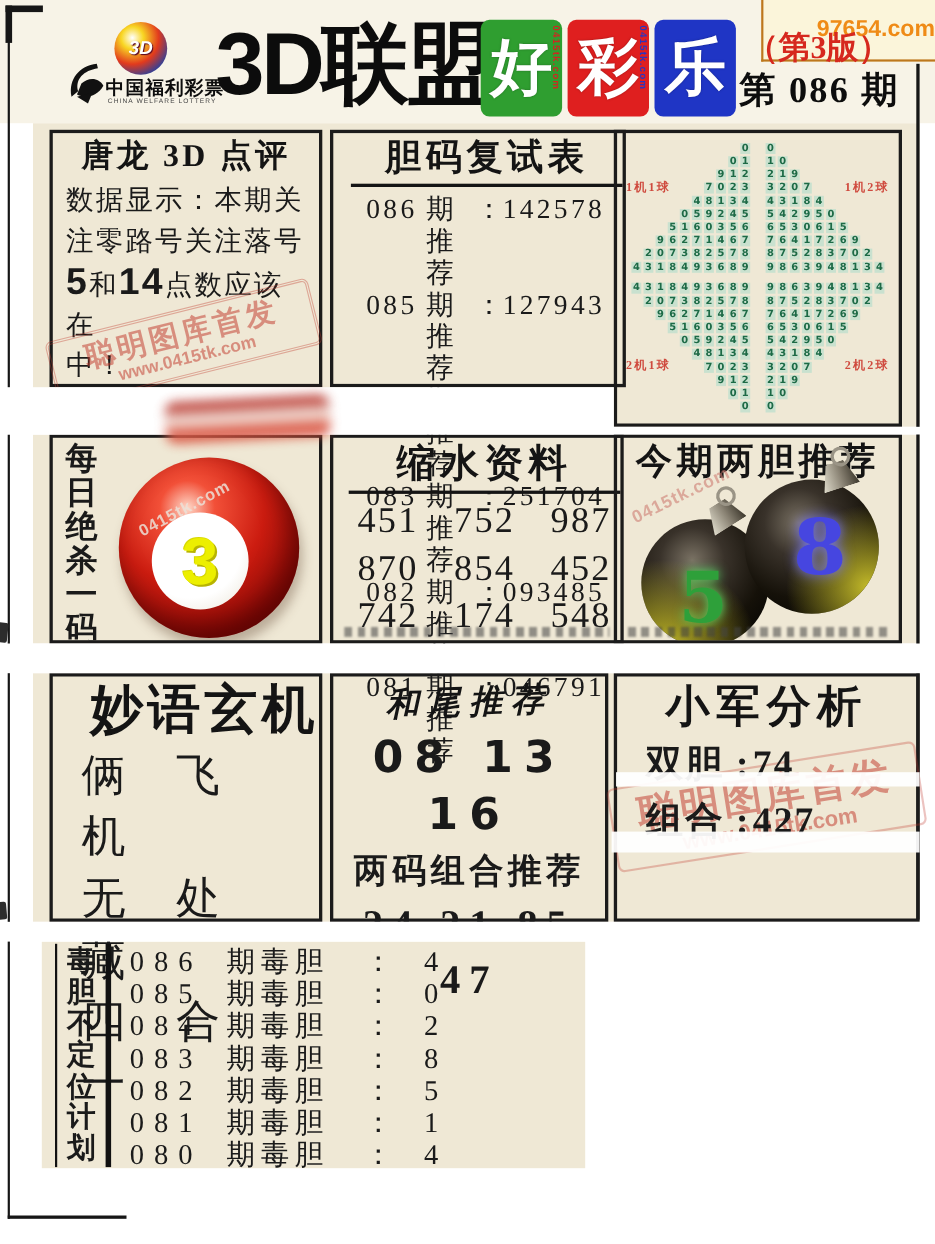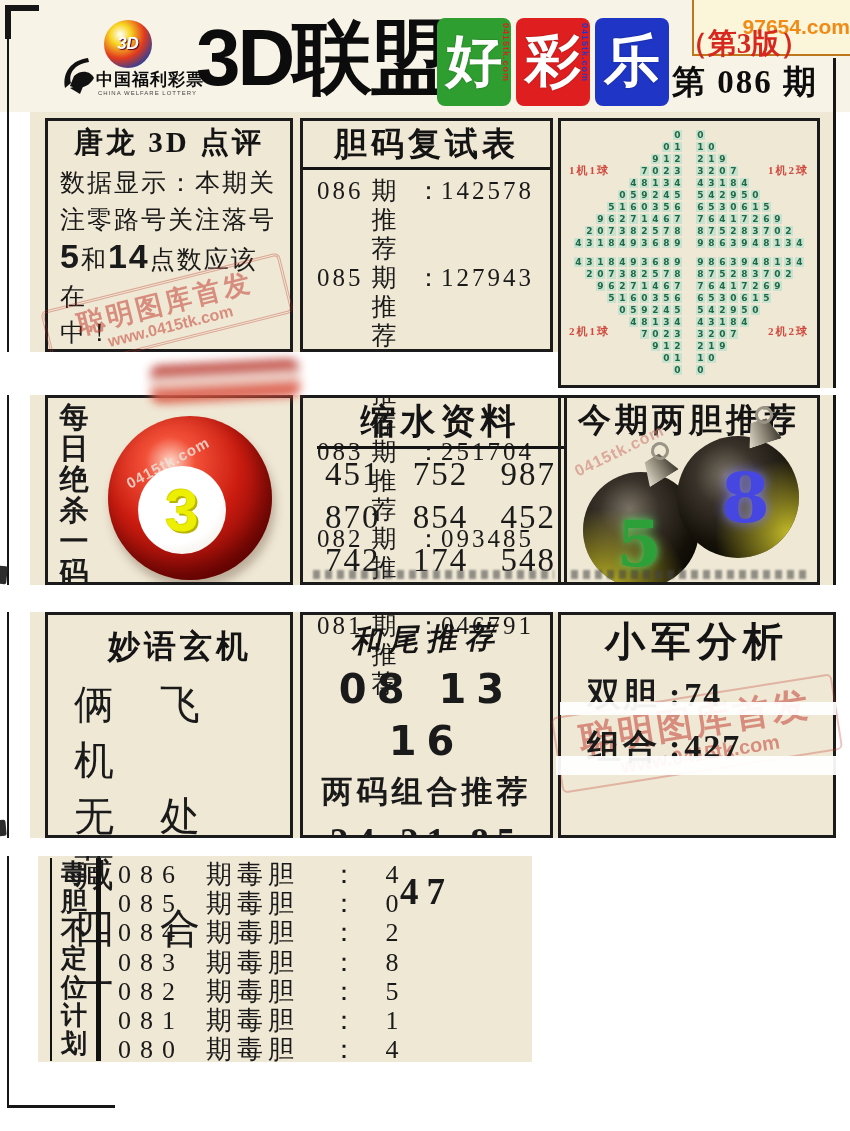--- a/index.html
+++ b/index.html
@@ -125,21 +125,21 @@
     background:radial-gradient(circle at 40% 32%,#7a7264 0%,#39322a 28%,#151109 62%,#000000 100%);}
   .orn .glow{position:absolute;inset:0;border-radius:50%;}
   .orn .num{position:absolute;font-family:"DejaVu Serif",serif;font-weight:900;}
   .cap{position:absolute;width:34px;height:24px;z-index:4;
     background:linear-gradient(90deg,#e0dccc,#8a8374 55%,#3c372c);
     clip-path:polygon(26% 0,74% 0,100% 100%,0 100%);}
   .cap-ring{position:absolute;width:12px;height:12px;border:3px solid #9a9486;border-radius:50%;z-index:4;background:transparent;}
   .p6-wm{position:absolute;left:10px;top:44px;transform:rotate(-26deg);
     color:rgba(205,125,115,.6);font:700 16px "Liberation Sans",sans-serif;letter-spacing:1px;z-index:3;}
   
-  .my-title{font-size:32px;line-height:62px;letter-spacing:4px;text-align:center;padding-left:22px;}
+  .my-title{font-size:48px;line-height:62px;letter-spacing:4px;text-align:right;padding-left:22px;}
   .my-line{font-size:40px;line-height:56px;letter-spacing:18px;padding-left:26px;}
   
   .hw-title{font-size:30px;line-height:48px;letter-spacing:8px;font-style:italic;transform:rotate(-2deg);}
   .hw-vals{text-align:center;font-family:"DejaVu Sans",sans-serif;font-weight:900;font-size:40px;line-height:52px;letter-spacing:10px;}
   .hw-sub{text-align:center;font-weight:900;font-size:31px;line-height:50px;letter-spacing:4px;}
   .hw-vals2{text-align:center;font-weight:700;font-size:37px;line-height:50px;letter-spacing:8px;}
   
   .xj-title{font-size:40px;line-height:54px;letter-spacing:6px;position:relative;z-index:6;}
   .xj-row{position:relative;z-index:6;padding-left:26px;font-weight:900;font-size:34px;line-height:52px;letter-spacing:2px;}
   .xj-colon{margin:0 2px 0 10px;}
@@ -220,21 +220,21 @@
       <div>注零路号关注落号</div>
       <div><span class="tl-big">5</span><span>和</span><span class="tl-big">14</span><span>点数应该在</span></div>
       <div>中！</div>
     </div>
   <div class="stamp" style="left:-4px;top:160px;width:220px;">
     <div class="s1">聪明图库首发</div>
     <div class="s2">www.0415tk.com</div>
   </div>
 </div>
 
-<div class="panel" style="left:300px;top:118px;width:247px;height:228px;">
+<div class="panel" style="left:300px;top:118px;width:247px;height:228px;padding-left:16px;">
   <div class="ptitle dm-title rule-under">胆码复试表</div>
   <div class="dm-rows" id="danma-rows">
       <div class="dm-row">
         <span class="dm-issue">086</span>
         <span class="dm-suffix">期推荐</span>
         <span class="dm-colon">：</span>
         <span class="dm-val">142578</span>
       </div>
       <div class="dm-row">
         <span class="dm-issue">085</span>

